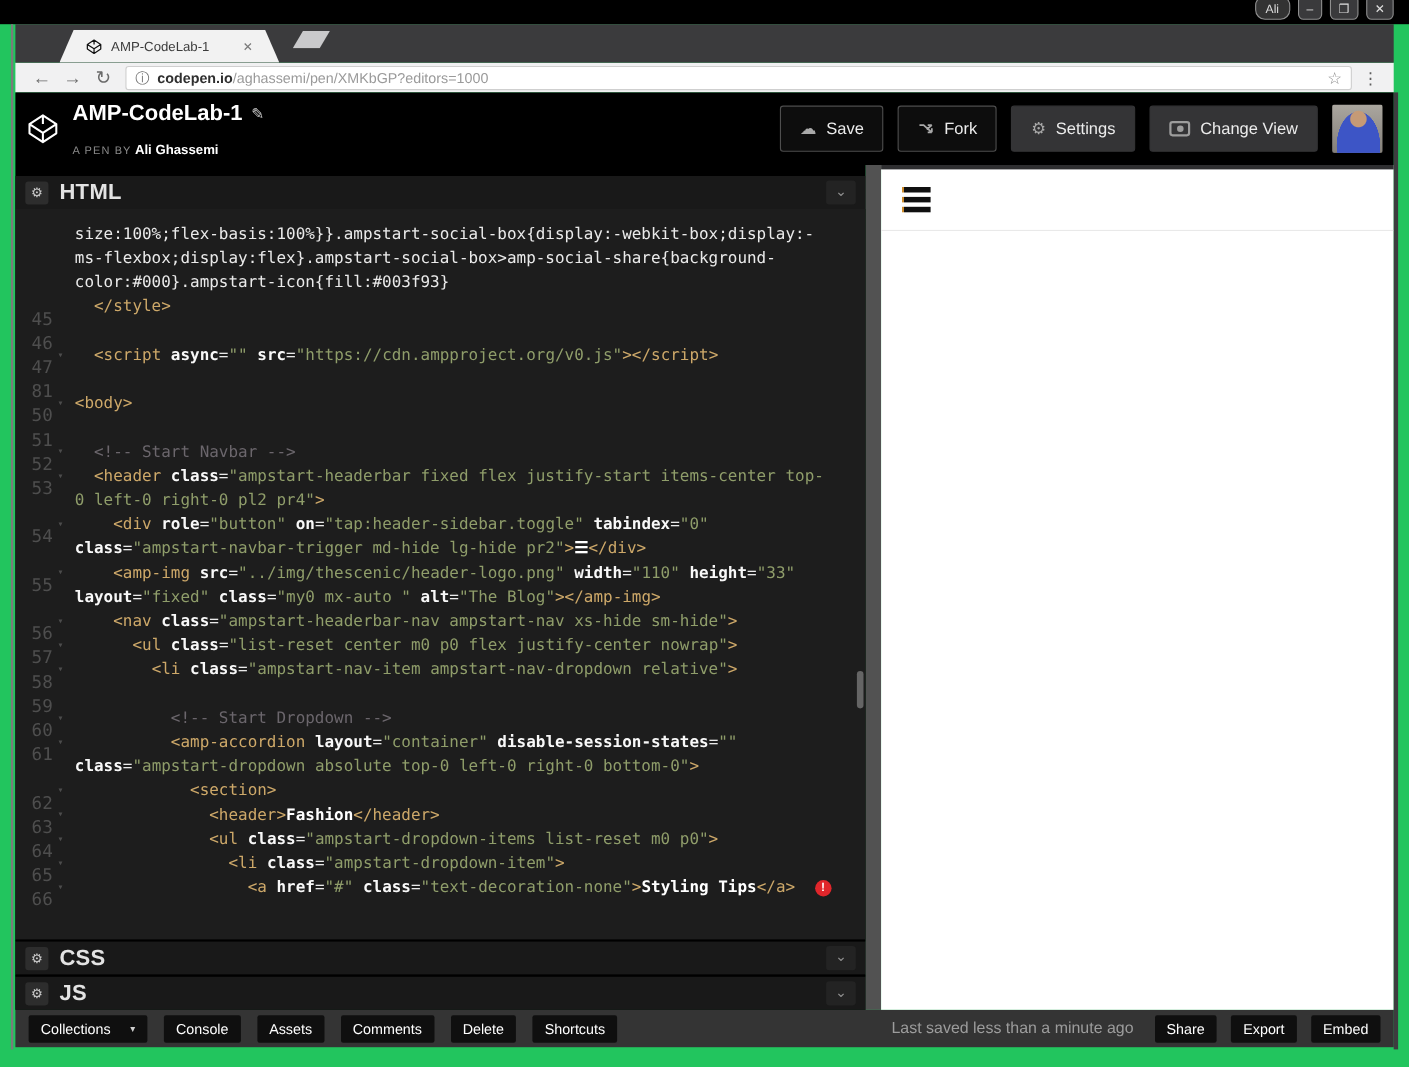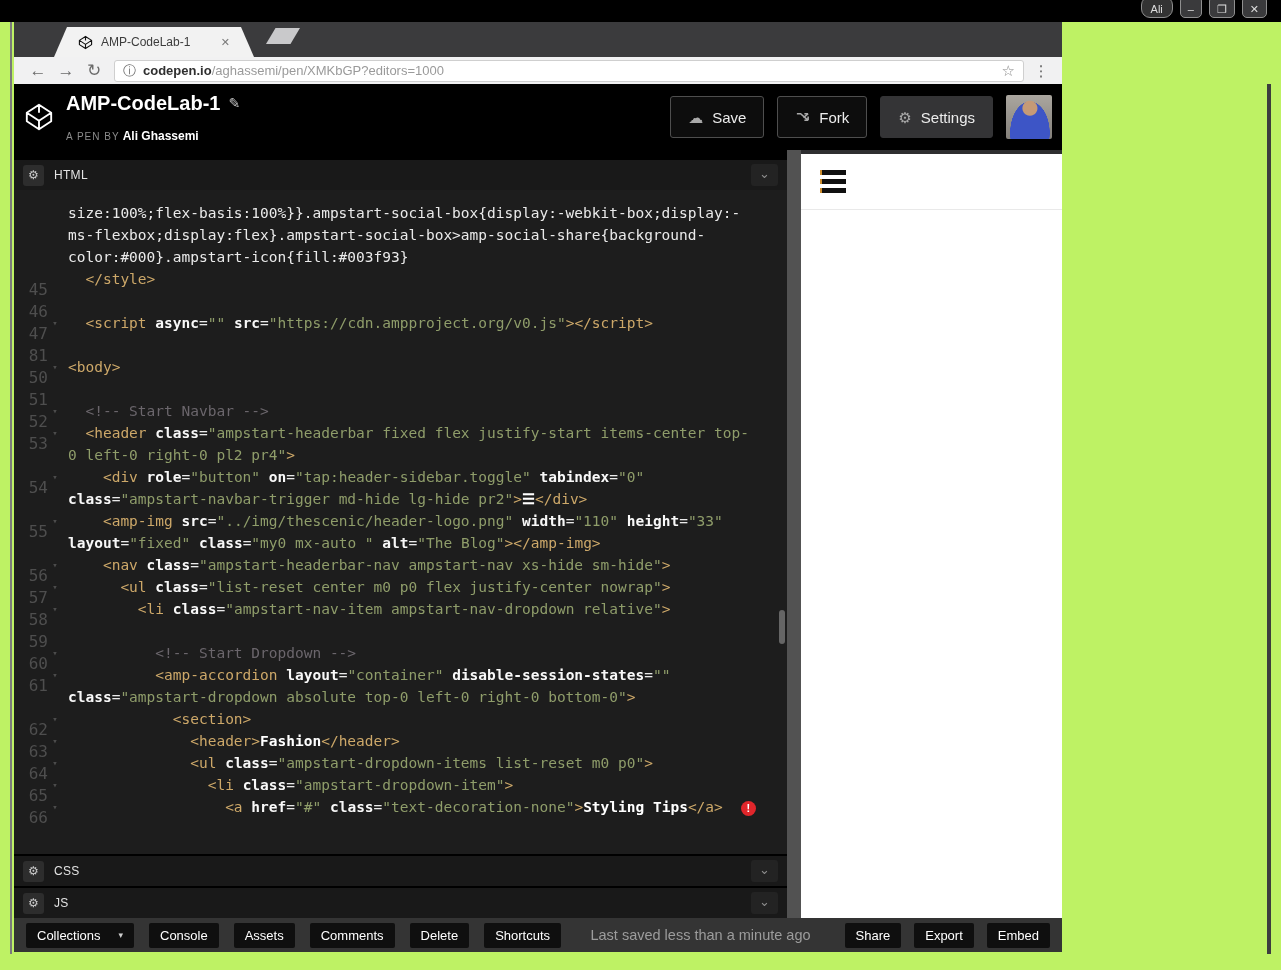--- a/index.html
+++ b/index.html
@@ -1,33 +1,33 @@
 <!DOCTYPE html>
 <html><head>
 <meta charset="utf-8">
 <style>
   * { margin:0; padding:0; box-sizing:border-box; }
   html,body { width:1281px; height:970px; background:#000; overflow:hidden;
               font-family:"Liberation Sans", sans-serif; }
-  .window { position:relative; width:1281px; height:970px; background:#bef264; overflow:hidden; }
+  .window { position:relative; width:1281px; height:970px; background:#22c55e; overflow:hidden; }
 
   
   .edge-left  { position:absolute; left:10px; top:22px; bottom:16px; width:2px; background:#7b7b7b; z-index:50; }
   .edge-right { position:absolute; right:10px; top:84px; bottom:16px; width:4px; background:#3d3d3f; z-index:50; }
 
   
   .titlebar { height:22px; background:#000; display:flex; justify-content:flex-end;
               align-items:flex-start; padding-right:14px; overflow:hidden; gap:7px; }
   .tb-ctl { margin-top:-4px; height:22px; border:1px solid #8f8f8f; border-radius:5px;
             background:#3a3a3c; color:#ddd; font-size:11px; line-height:24px;
             padding:0 7px; min-width:22px; text-align:center; }
   .tb-user { border-radius:9px; padding:0 9px; background:#333; }
 
   
-  .frame { margin:0 14px; width:1048px; }
+  .frame { margin:0 14px; width:1253px; }
   .tabbar { height:35px; background:#3b3b3d; position:relative; }
   .tab { position:absolute; left:40px; bottom:0; width:200px; height:30px; background:#f2f2f2;
          clip-path:polygon(0 100%, 13px 0, calc(100% - 13px) 0, 100% 100%);
          display:flex; align-items:center; padding:0 24px; gap:8px; }
   .tab-title { font-size:12px; color:#3c3c3c; flex:1; white-space:nowrap; }
   .tab-close { font-size:11px; color:#7a7a7a; }
   .newtab { position:absolute; left:252px; top:6px; width:34px; height:16px; background:#c9c9cb;
             clip-path:polygon(28% 0, 100% 0, 72% 100%, 0 100%); }
   .favicon { width:15px; height:15px; color:#111; flex:none; }
 
@@ -67,21 +67,21 @@
               radial-gradient(ellipse at 52% 86%, #3d55c6 0 58%, rgba(0,0,0,0) 59%),
               linear-gradient(#aaa69f, #84807a); }
 
   
   .main { height:768px; display:flex; }
   .editors { width:773px; background:#000; display:flex; flex-direction:column; padding-top:10px; }
   .panel-head { height:30px; background:#191919; display:flex; align-items:center;
                 padding:0 9px; gap:10px; flex:none; }
   .gearbox { width:21px; height:21px; background:#2d2d2d; border-radius:3px; color:#c9c9c9;
              font-size:12px; line-height:21px; text-align:center; }
-  .panel-label { color:#e3e3e3; font-size:12px; font-weight:normal; letter-spacing:.3px; }
+  .panel-label { color:#e3e3e3; font-size:20px; font-weight:bold; letter-spacing:.3px; }
   .chevbox { margin-left:auto; width:27px; height:22px; background:#232323; border-radius:3px;
              color:#8d8d8d; font-size:13px; line-height:19px; text-align:center; }
   .panel-sep { height:2px; background:#000; flex:none; }
 
   .code { flex:1; background:#1d1d1d; overflow:hidden; position:relative; padding-top:12px; }
   .code-row { display:flex; font-family:"DejaVu Sans Mono", monospace; font-size:14.5px;
               line-height:22px; height:22px; white-space:pre;align-items:center; }
   .ln { width:34px; text-align:right; color:#4e4e4e; flex:none; font-size:16px;margin-top:22px; }
   .fold { width:14px; text-align:center; color:#4c4c4c; font-size:9px; flex:none; }
   .lt { flex:1; overflow:hidden; padding-left:6px; }
@@ -106,21 +106,21 @@
                background:linear-gradient(90deg,#cc8c2d 0 2px,#101010 2px); }
 
   
   .footer { height:34px; background:#343434; display:flex; align-items:center;
             padding:0 12px; gap:15px; }
   .f-btn { background:#0f0f0f; color:#fff; font-size:13px; padding:5px 11px; border-radius:2px;
            white-space:nowrap; }
   .f-dd { width:108px; display:flex; justify-content:space-between; align-items:center; }
   .f-dd .caret { font-size:9px; color:#cfcfcf; }
   .f-right { margin-left:auto; display:flex; align-items:center; gap:13px; }
-  .f-status { color:#9c9c9c; font-size:14.5px; margin-right:21px; }
+  .f-status { color:#9c9c9c; font-size:14.5px; margin-right:6px; }
 </style>
 </head>
 <body>
 
 <div class="window">
   <div class="edge-left"></div>
   <div class="edge-right"></div>
 
   <div class="titlebar">
     <span class="tb-ctl tb-user">Ali</span>
@@ -175,20 +175,24 @@
         </div>
         <div class="cp-btn outline">
           <svg width="15" height="15" viewBox="0 0 16 16" fill="none" stroke="#a9a9a9" stroke-width="1.7">
               <path d="M2 4 h4 l8 7 M14 11 v-4 M14 11 h-4 M10 4 h4 M14 4 l-5 4.2"></path>
             </svg>
           <span>Fork</span>
         </div>
         <div class="cp-btn fill">
           <span class="btn-ic">⚙</span>
           <span>Settings</span>
+        </div>
+        <div class="cp-btn fill">
+          <span class="cv-ic"></span>
+          <span>Change View</span>
         </div>
         <div class="avatar"></div>
       </div>
     </div>
 
     <div class="main">
       <div class="editors">
         <div class="panel-head">
           <span class="gearbox">⚙</span>
           <span class="panel-label">HTML</span>

